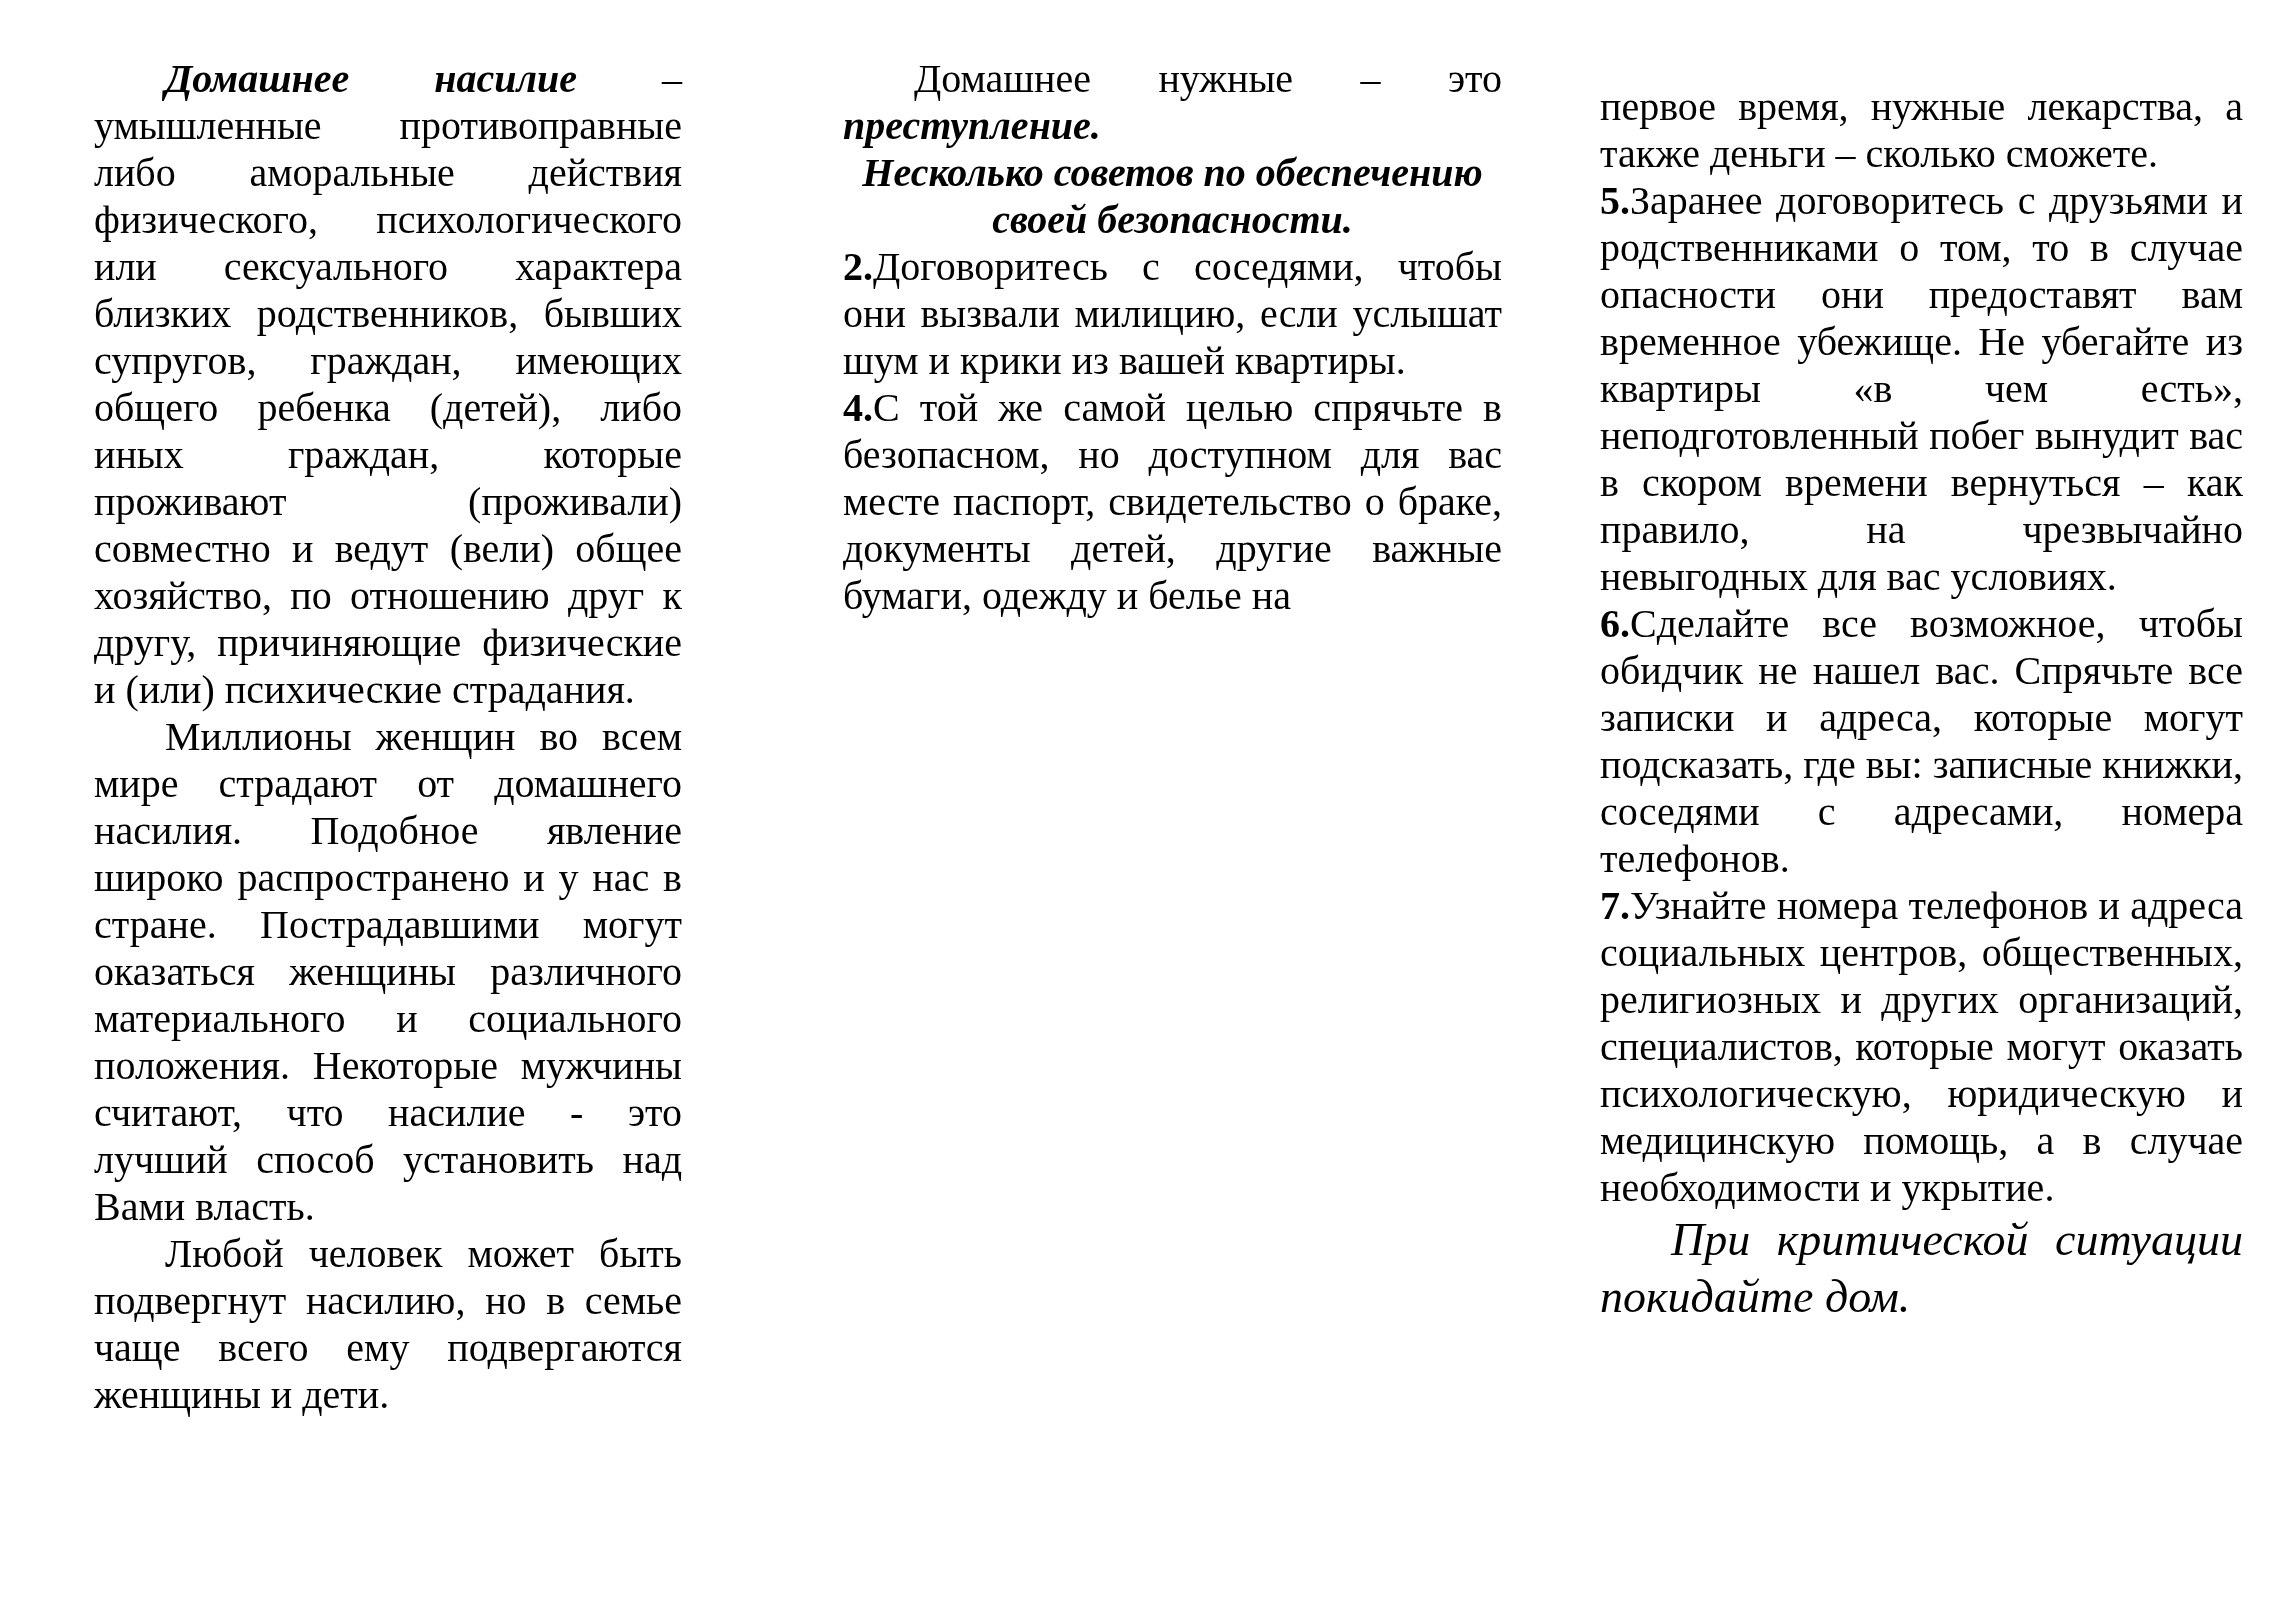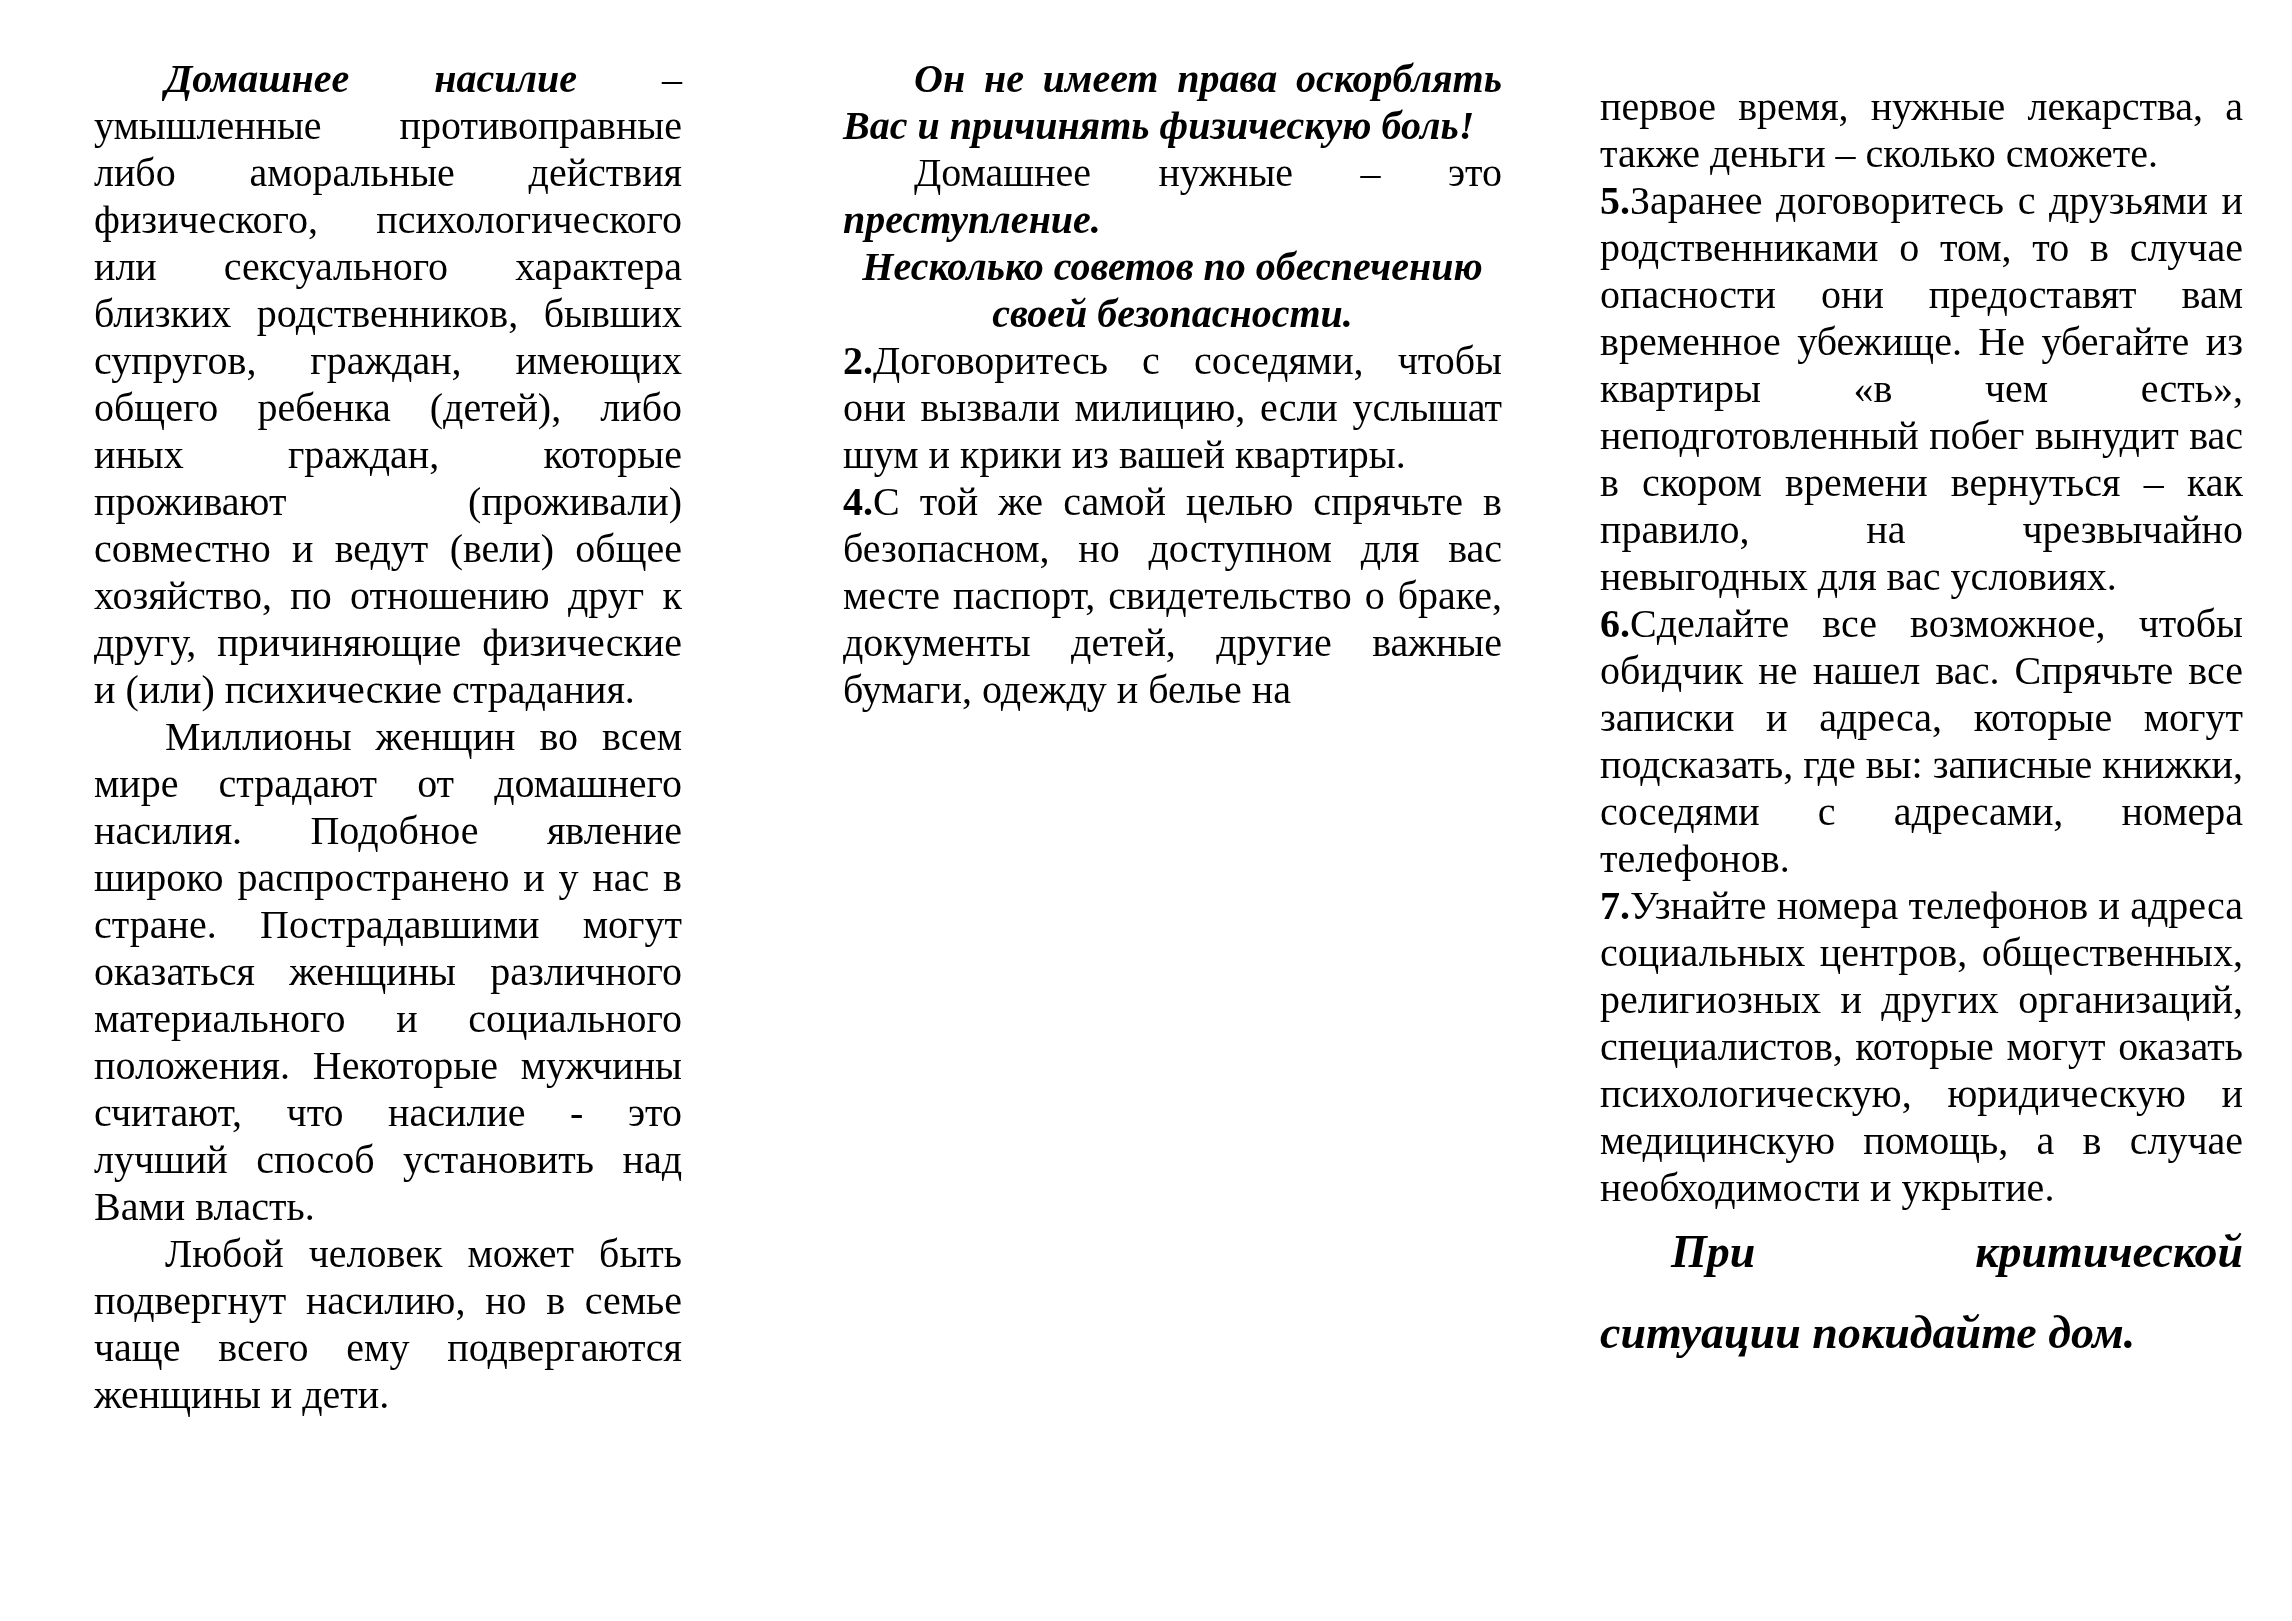--- a/index.html
+++ b/index.html
@@ -39,41 +39,40 @@
     text-indent: 71px;
   }
   .col p.item { text-indent: 0; }
   .col p.continuation { text-indent: 0; }
   .col p.centered { text-align: center; text-indent: 0; }
 
   .bi { font-weight: bold; font-style: italic; margin-top: 26px; }
   .num { font-weight: bold; }
 
   .final-note {
-    font-weight: bold;
+    font-weight: normal;
     font-style: italic;
     font-size: 46px;
-    line-height: 81px;
+    line-height: 57px;
     text-indent: 125px;
     margin-top: 2px;
   }
 </style>
 </head>
 <body>
 
 <div class="page">
 
   <div class="col col-1">
     <p><span class="bi">Домашнее насилие</span><span> – умышленные противоправные либо аморальные действия физического, психологического или сексуального характера близких родственников, бывших супругов, граждан, имеющих общего ребенка (детей), либо иных граждан, которые проживают (проживали) совместно и ведут (вели) общее хозяйство, по отношению друг к другу, причиняющие физические и (или) психические страдания.</span></p>
     <p>Миллионы женщин во всем мире страдают от домашнего насилия. Подобное явление широко распространено и у нас в стране. Пострадавшими могут оказаться женщины различного материального и социального положения. Некоторые мужчины считают, что насилие - это лучший способ установить над Вами власть.</p>
     <p>Любой человек может быть подвергнут насилию, но в семье чаще всего ему подвергаются женщины и дети.</p>
   </div>
 
   <div class="col col-2">
-    <p class="bi">Он не имеет права оскорблять Вас и причинять физическую боль!</p>
     <p><span>Домашнее нужные – это </span><span class="bi">преступление.</span></p>
     <p class="bi centered">Несколько советов по обеспечению своей безопасности.</p>
     <p class="item"><span class="num">2.</span><span>Договоритесь с соседями, чтобы они вызвали милицию, если услышат шум и крики из вашей квартиры.</span></p>
     <p class="item"><span class="num">4.</span><span>С той же самой целью спрячьте в безопасном, но доступном для вас месте паспорт, свидетельство о браке, документы детей, другие важные бумаги, одежду и белье на</span></p>
   </div>
 
   <div class="col col-3">
     <p class="continuation">первое время, нужные лекарства, а также деньги – сколько сможете.</p>
     <p class="item"><span class="num">5.</span><span>Заранее договоритесь с друзьями и родственниками о том, то в случае опасности они предоставят вам временное убежище. Не убегайте из квартиры «в чем есть», неподготовленный побег вынудит вас в скором времени вернуться – как правило, на чрезвычайно невыгодных для вас условиях.</span></p>
     <p class="item"><span class="num">6.</span><span>Сделайте все возможное, чтобы обидчик не нашел вас. Спрячьте все записки и адреса, которые могут подсказать, где вы: записные книжки, соседями с адресами, номера телефонов.</span></p>

